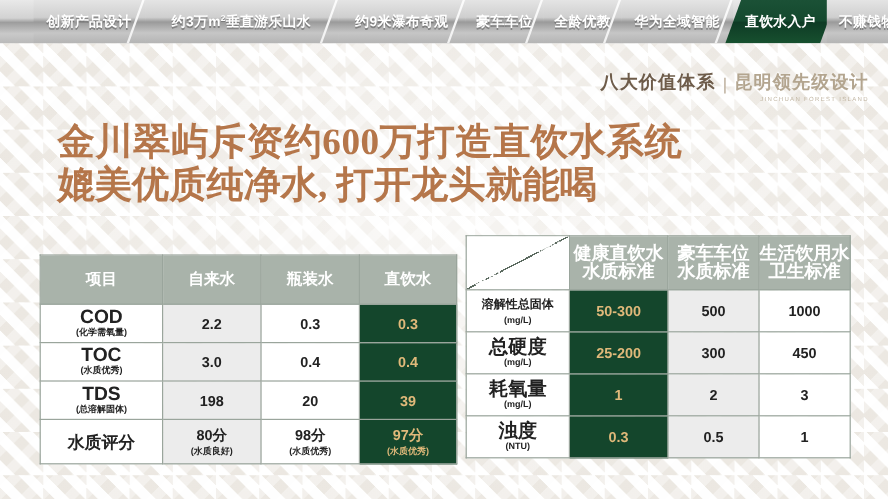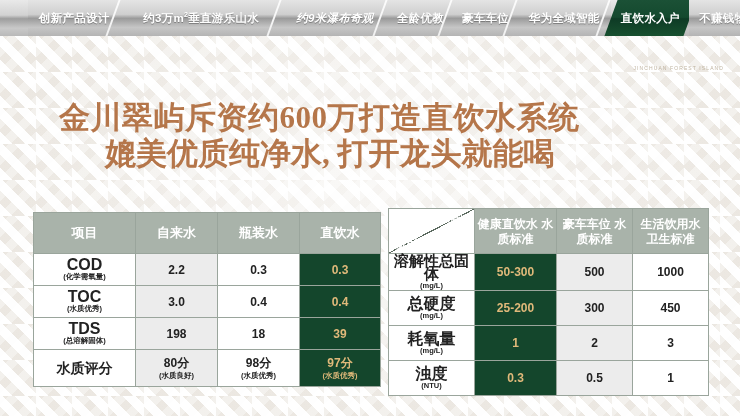--- a/index.html
+++ b/index.html
@@ -76,32 +76,32 @@
     font-family:"Liberation Serif","DejaVu Serif",serif;
   }
   #brand .b-en{
     margin-top:4px;font-size:5px;letter-spacing:1.1px;color:#c0b5a2;
     font-family:"Liberation Sans",sans-serif;
   }
 
   
   #headline{
     position:absolute;left:42px;top:100px;
-    display:flex;align-items:flex-end;gap:12px;
+    display:flex;align-items:flex-end;gap:1px;
   }
   #hl-bar{width:5px;background:#1b5136;border-radius:1px;}
   #hl-text{
     font-family:"Liberation Serif","DejaVu Serif",serif;
     font-weight:700;
     font-size:31px;line-height:36px;
     color:#b5764a;
     letter-spacing:.5px;
     white-space:nowrap;
   }
-  #hl-text .l2{letter-spacing:0px;margin-left:46px;}
+  #hl-text .l2{letter-spacing:0px;}
 
   
   .tbl{position:absolute;border-collapse:collapse;table-layout:fixed;}
   .tbl td,.tbl th{
     border:1px solid #9aa59c;
     text-align:center;vertical-align:middle;
     font-size:12px;font-weight:700;color:#222;
     background:#ffffff;
     padding:0;
   }
@@ -116,21 +116,21 @@
   #table-left{left:33px;top:212px;width:347px;}
   #table-left col.c1{width:102px;}
   #table-left col.c2{width:82px;}
   #table-left col.c3{width:82px;}
   #table-left col.c4{width:81px;}
   #table-left td{height:31px;}
   #table-left tr.hrow td{height:40px;}
   #table-left tr.lastrow td{height:36px;}
 
   
-  #table-right{left:388px;top:208px;width:320px;}
+  #table-right{left:388px;top:196px;width:320px;}
   #table-right col.r1{width:86px;}
   #table-right col.r2{width:82px;}
   #table-right col.r3{width:76px;}
   #table-right col.r4{width:76px;}
   #table-right td{height:34px;}
   #table-right tr.hrow td{height:44px;}
 
   
   .diag{
     position:relative;background:#a9b3aa;overflow:hidden;
@@ -140,56 +140,61 @@
     background:linear-gradient(to bottom right, transparent calc(50% - .6px), #5c6b60 calc(50% - .6px), #5c6b60 calc(50% + .6px), transparent calc(50% + .6px));
   }
   .diag .d-tr{
     position:absolute;right:4px;top:4px;
     font-size:9.5px;font-weight:700;color:#ffffff;line-height:11px;
   }
   .diag .d-bl{
     position:absolute;left:4px;bottom:4px;
     font-size:13px;font-weight:700;color:#ffffff;line-height:11px;
   }
-  .colhdr{font-size:12px;line-height:11px;font-weight:700;color:#ffffff;margin-top:48px;}
+  .colhdr{font-size:15px;line-height:11px;font-weight:700;color:#ffffff;margin-top:48px;}
 </style>
 </head>
 <body>
 
 <div id="bg-texture"></div>
 <div id="bg-vignette"></div>
 
 <div id="topnav">
   <div class="tab" style="width: 92.5px;">
       <span class="lbl">创新产品设计</span>
     </div>
   <div class="tab" style="width: 161.25px;">
       <span class="lbl">约3万m<span class="sup">2</span>垂直游乐山水</span>
     </div>
-  <div class="tab" style="width: 106.25px; font-style: italic;">
+  <div class="tab" style="width: 106.25px;">
       <span class="lbl">约9米瀑布奇观</span>
+    </div>
+  <div class="tab" style="width: 65px;">
+      <span class="lbl">豪车车位</span>
     </div>
   <div class="tab" style="width: 65px;">
       <span class="lbl">全龄优教</span>
     </div>
-  <div class="tab" style="width: 65px;">
-      <span class="lbl">豪车车位</span>
-    </div>
   <div class="tab" style="width: 92.5px; text-align: center;">
       <span class="lbl">华为全域智能</span>
     </div>
   <div class="tab active" style="width: 78.75px;">
       <span class="lbl">直饮水入户</span>
     </div>
   <div class="tab" style="width: 78.75px;">
       <span class="lbl">不赚钱物业</span>
     </div>
 </div>
 
 <div id="brand">
+  <div class="row1">
+    <span class="b-main">八大价值体系</span>
+    <span class="b-sep">|</span>
+    <span class="b-sub">昆明领先级设计</span>
+  </div>
   <div class="b-en">JINCHUAN  FOREST  ISLAND</div>
 </div>
 
 <div id="headline">
   <div id="hl-bar"></div>
   <div id="hl-text">
     <div class="l1">金川翠屿斥资约600万打造直饮水系统</div>
     <div class="l2">媲美优质纯净水, 打开龙头就能喝</div>
   </div>
 </div>
@@ -225,21 +230,21 @@
       <td class="alt">3.0</td>
       <td>0.4</td>
       <td class="green">0.4</td>
     </tr>
     <tr>
       <td>
         <span class="itemname">TDS</span>
         <span class="sub">(总溶解固体)</span>
       </td>
       <td class="alt">198</td>
-      <td>18</td>
+      <td>20</td>
       <td class="green">39</td>
     </tr>
     <tr class="lastrow">
       <td>
         <span class="itemname" style="font-size:14px;">水质评分</span>
       </td>
       <td class="alt">
         <span class="main-v">80分</span>
         <span class="sub">(水质良好)</span>
       </td>
@@ -277,21 +282,21 @@
         <span class="colhdr">豪车车位</span>
         <span class="colhdr">水质标准</span>
       </td>
       <td class="hdr">
         <span class="colhdr">生活饮用水</span>
         <span class="colhdr">卫生标准</span>
       </td>
     </tr>
     <tr>
       <td>
-        <span class="itemname" style="font-size:15px;">溶解性总固体</span>
+        <span class="itemname" style="font-size:10px;">溶解性总固体</span>
         <span class="sub">(mg/L)</span>
       </td>
       <td class="green">50-300</td>
       <td class="alt">500</td>
       <td>1000</td>
     </tr>
     <tr>
       <td>
         <span class="itemname">总硬度</span>
         <span class="sub">(mg/L)</span>

